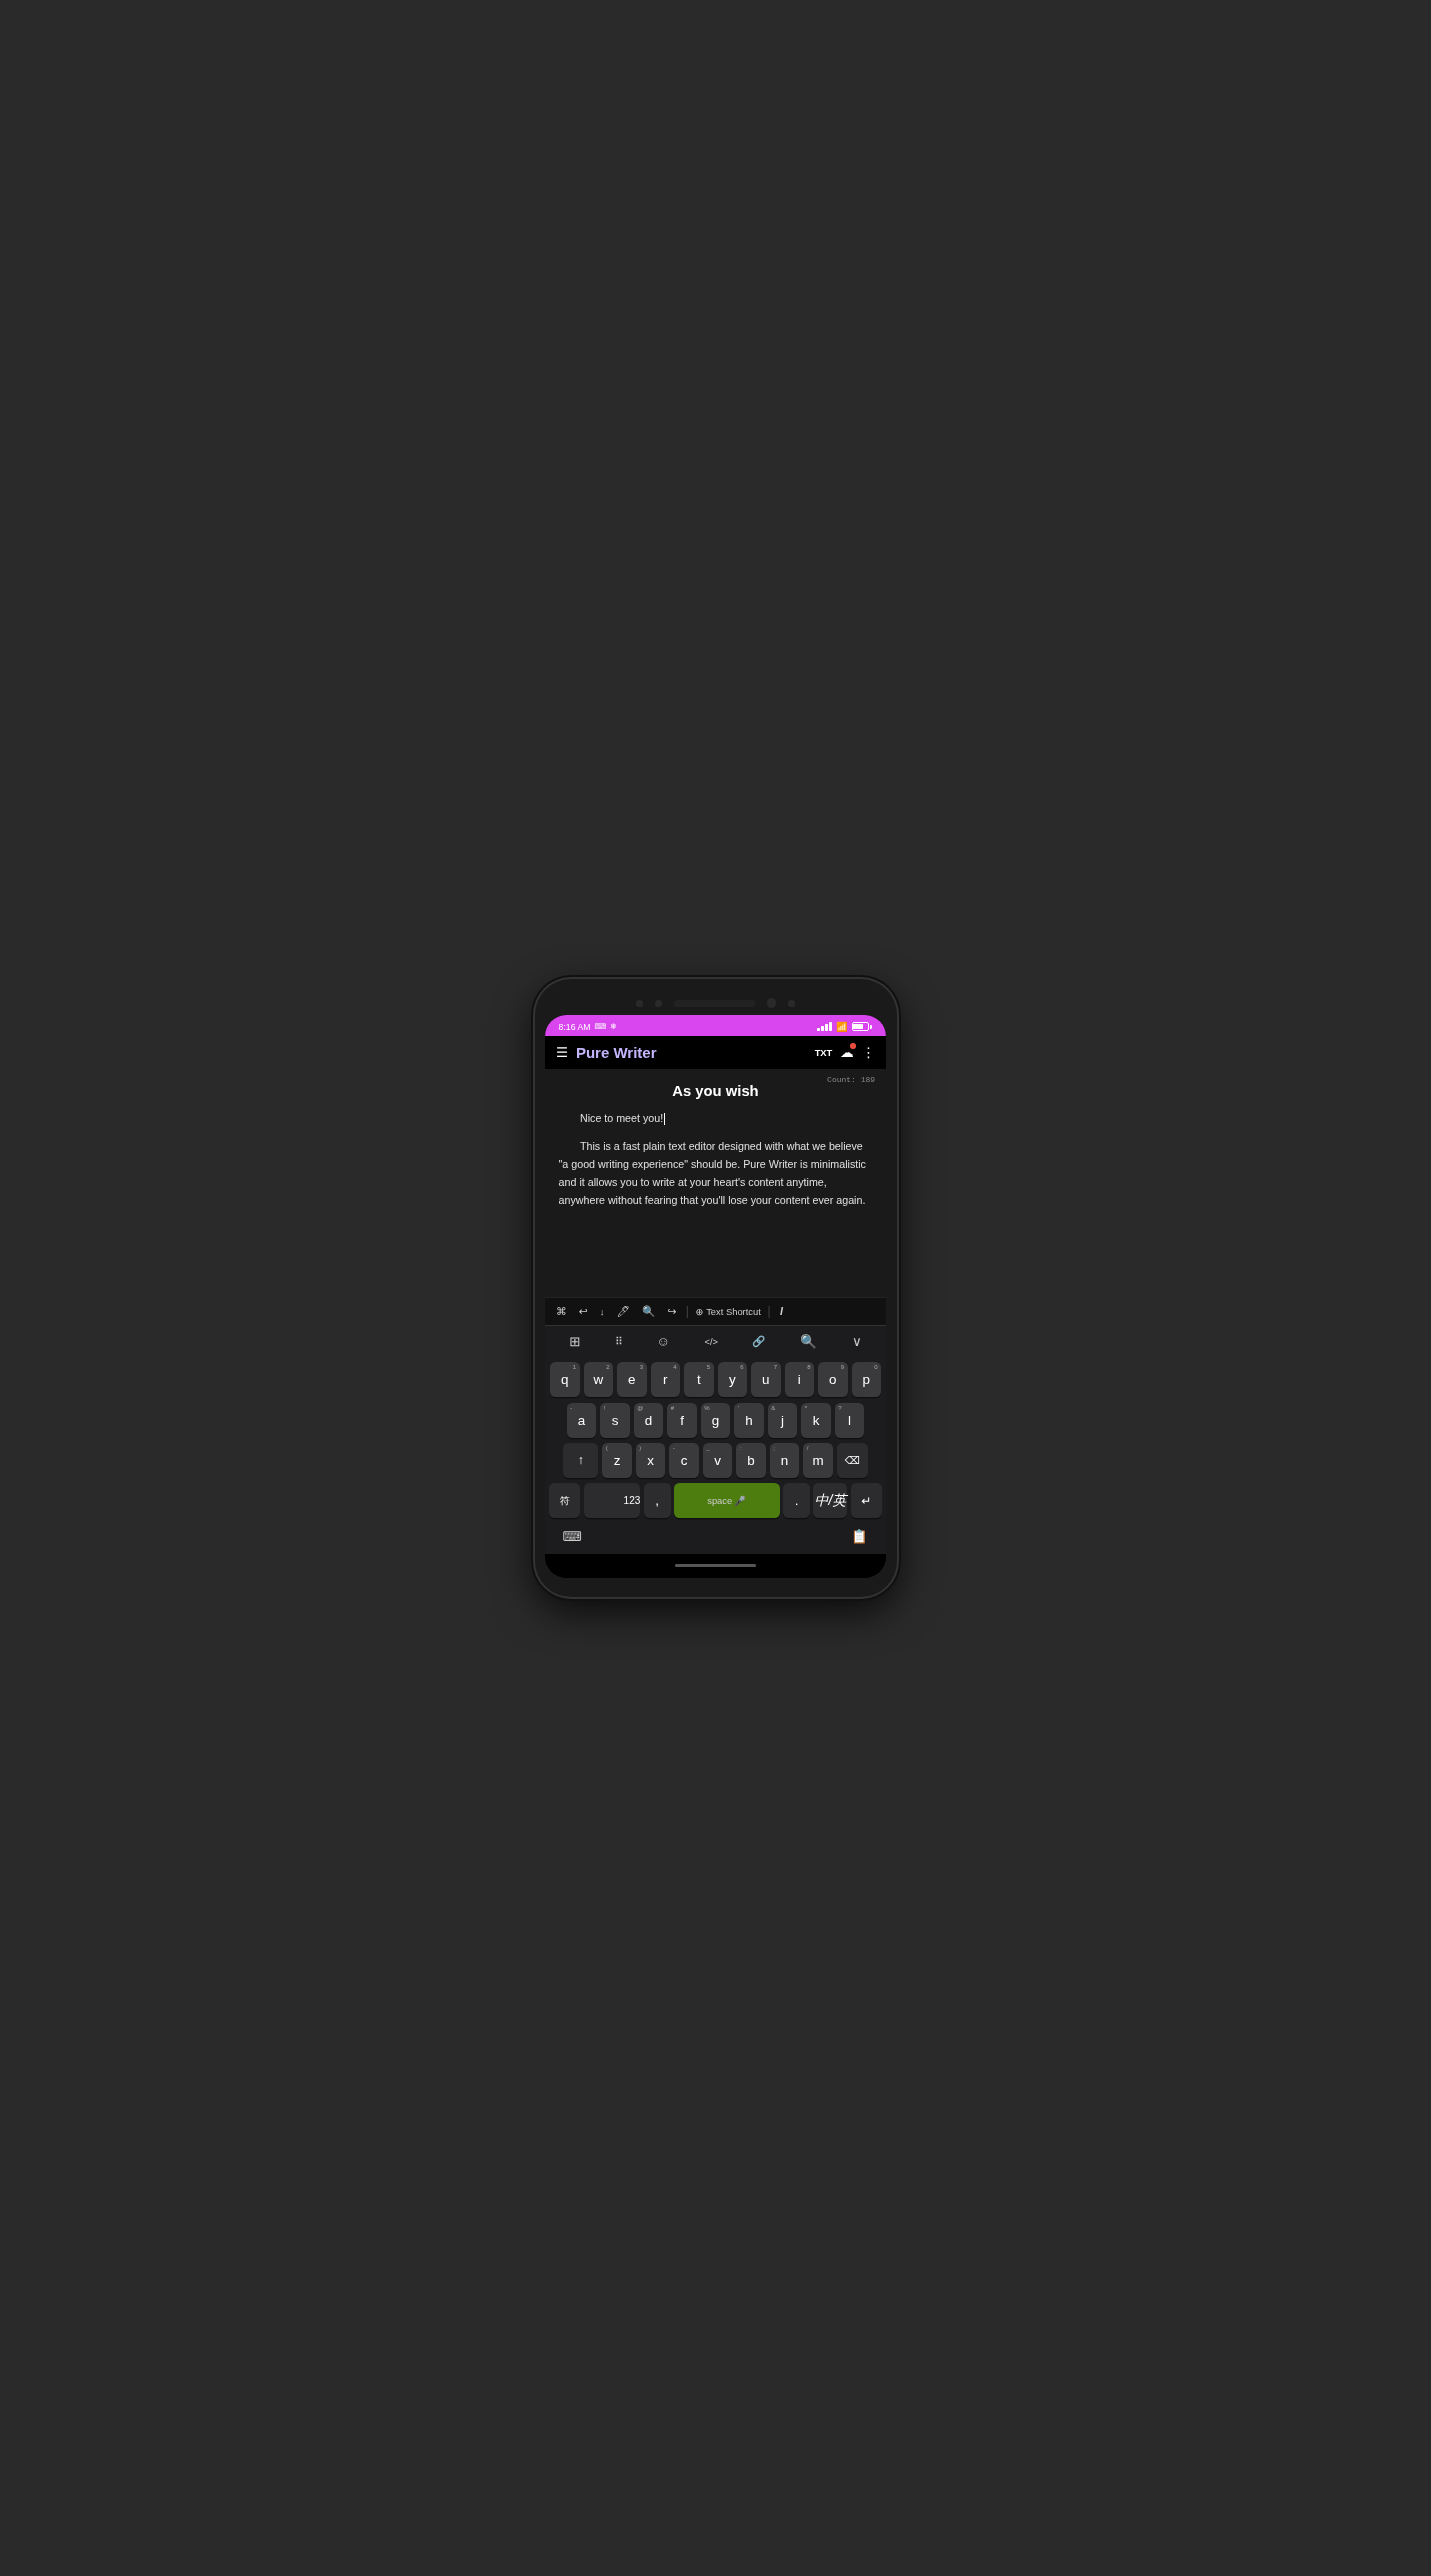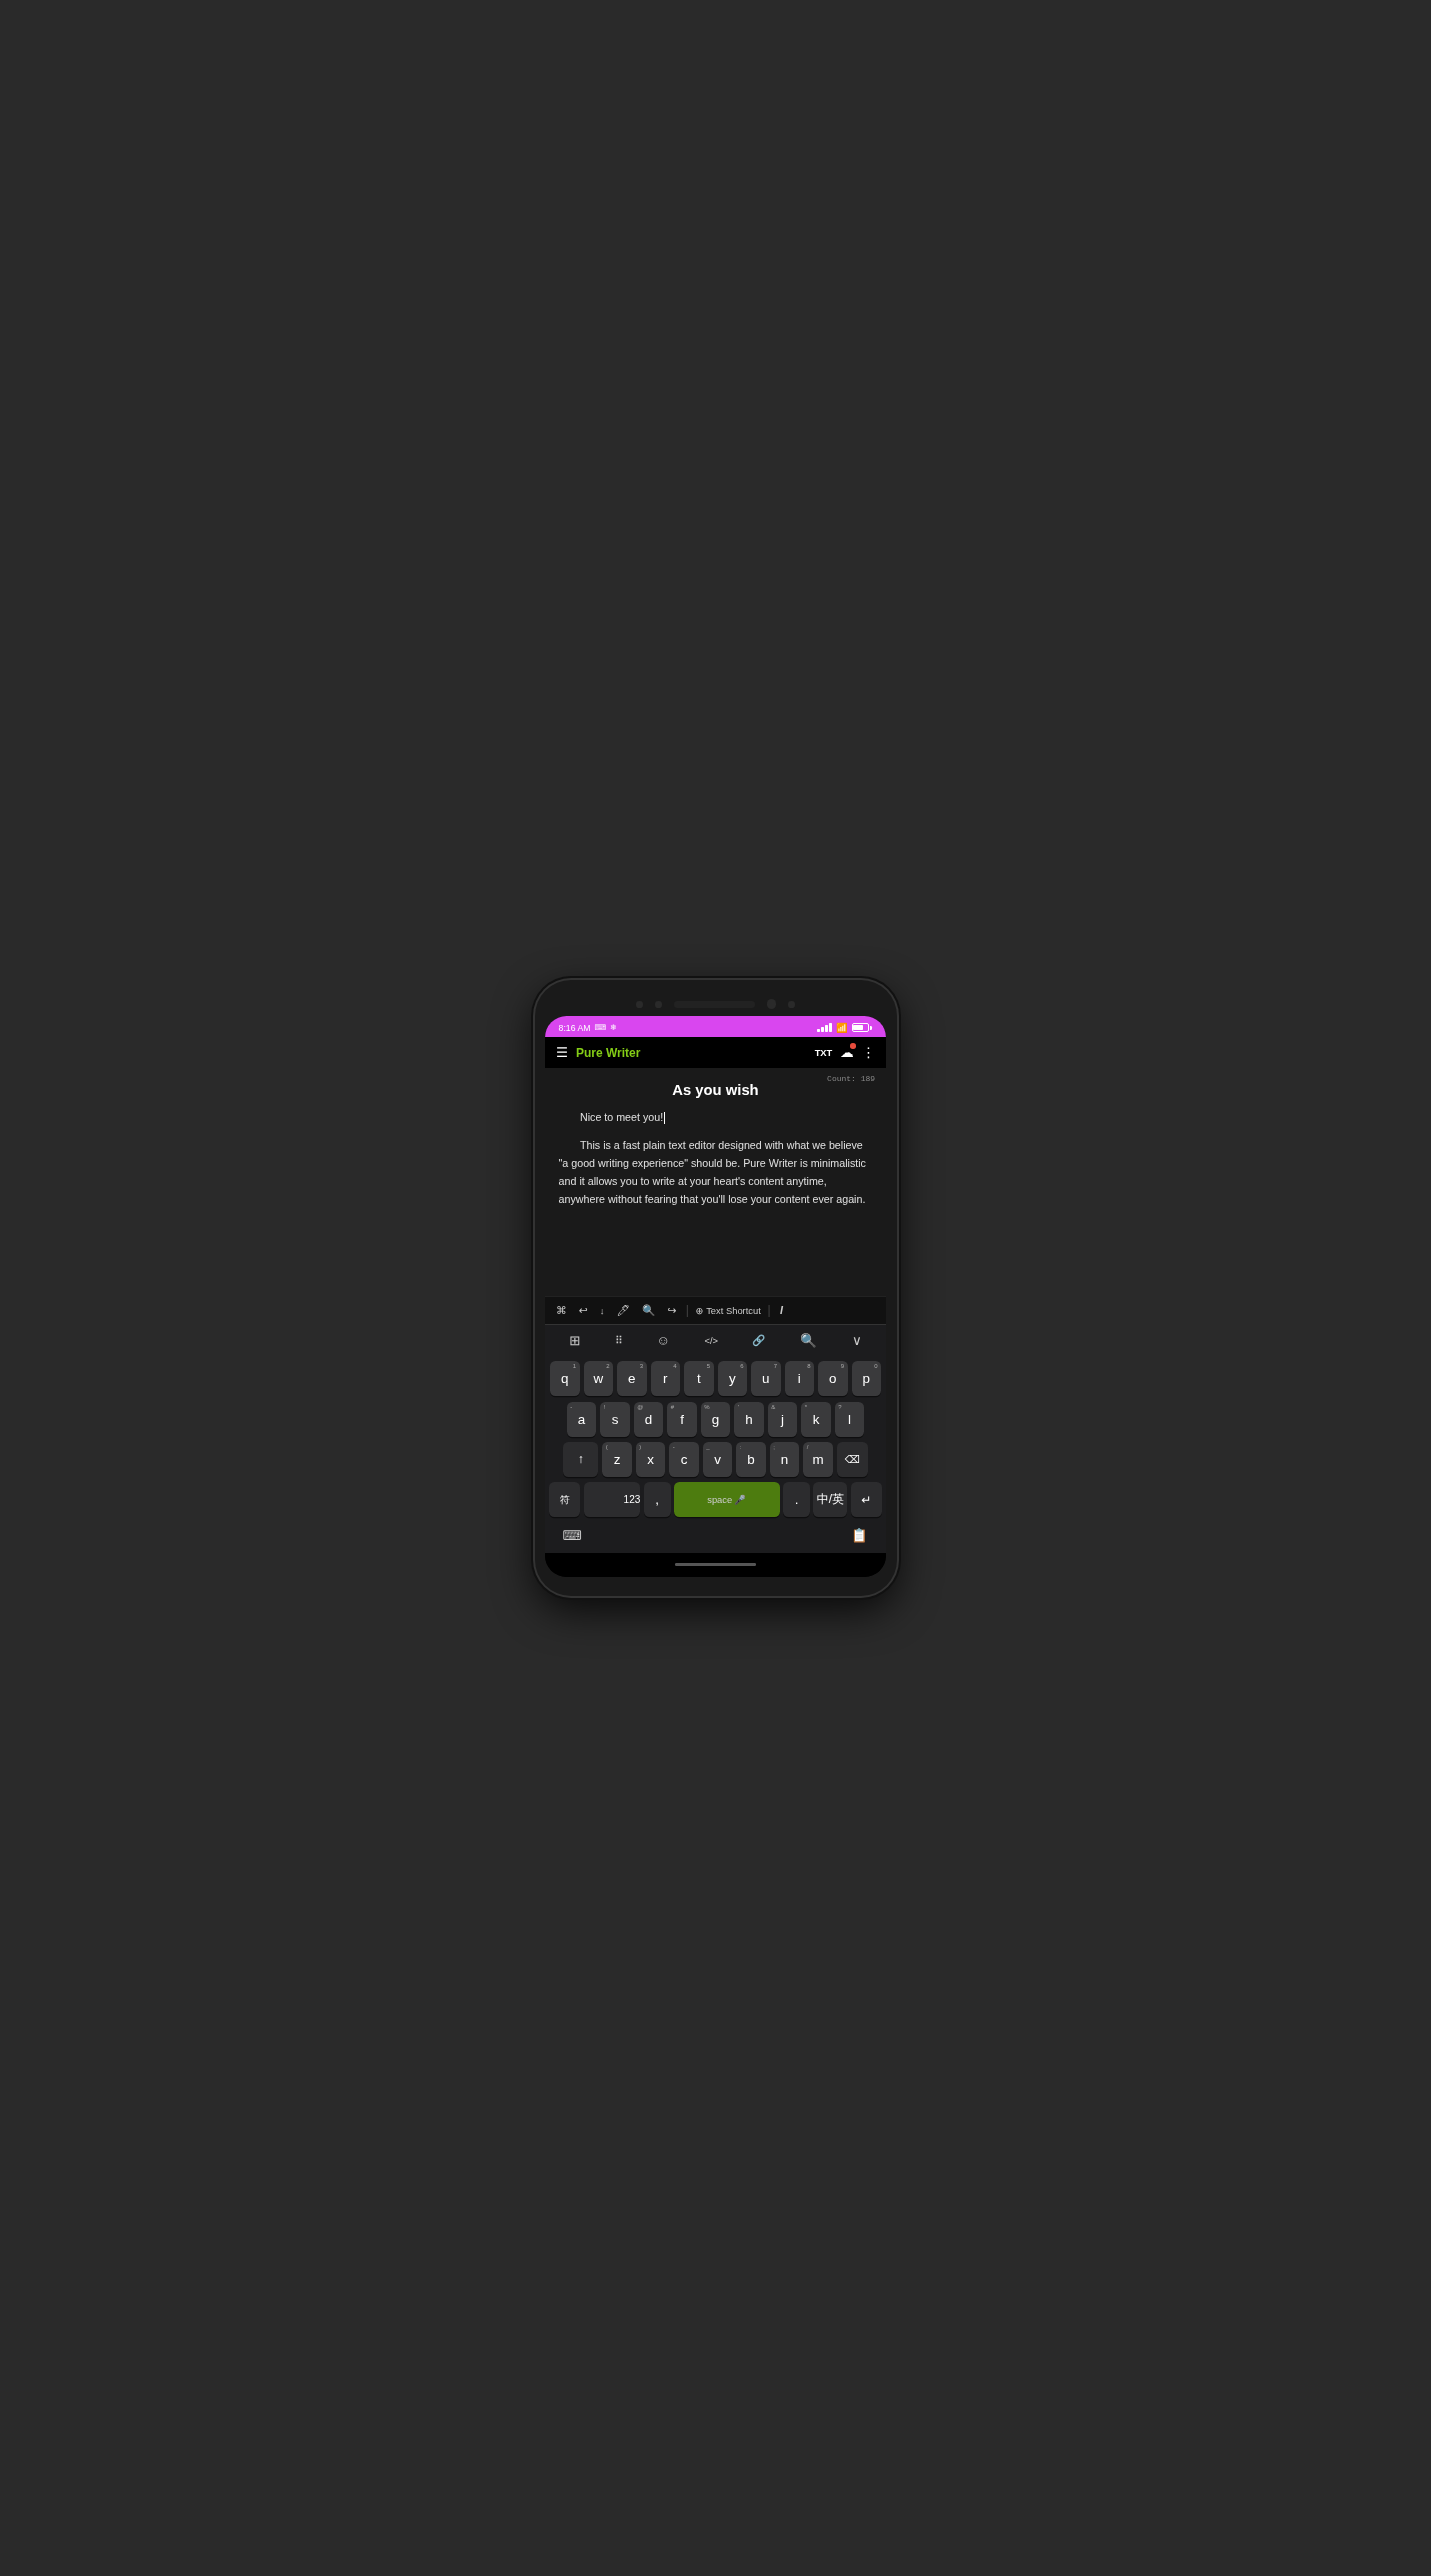--- a/index.html
+++ b/index.html
@@ -109,22 +109,22 @@
     
     .app-bar {
       background: #000;
       display: flex;
       align-items: center;
       padding: 8px 10.7px;
       gap: 8px;
     }
 
     .app-bar-title {
-      color: #84cc16;
-      font-size: 12px;
+      color: #c4b5fd;
+      font-size: 15px;
       font-weight: 600;
       flex: 1;
     }
 
     .app-bar-icon {
       color: #fff;
       font-size: 13.4px;
       cursor: pointer;
       position: relative;
     }
@@ -475,21 +475,21 @@
         <div class="kb-key"><span class="key-sym">/</span>m</div>
         <div class="kb-key kb-key-dark kb-backspace" style="font-size:10.7px;">⌫</div>
       </div>
 
       <div class="kb-row" style="gap:3.4px;">
         <div class="kb-key kb-key-dark bottom-row-key" style="font-size:10px; min-width:31px;">符</div>
         <div class="kb-key kb-key-dark bottom-row-key" style="font-size:10px; min-width:34px;padding-left:40px;">123</div>
         <div class="kb-key kb-key-dark bottom-row-key" style="min-width:27px;">,</div>
         <div class="kb-key kb-space" style="font-size:9.4px; gap:2.7px;">space 🎤</div>
         <div class="kb-key kb-key-dark bottom-row-key" style="min-width:27px;">.</div>
-        <div class="kb-key kb-key-dark bottom-row-key" style="font-size:12px; min-width:34px;">中/英</div>
+        <div class="kb-key kb-key-dark bottom-row-key" style="font-size:14px; min-width:34px;font-style:italic;">中/英</div>
         <div class="kb-key kb-key-dark kb-enter" style="font-size:12px; min-width:31px;">↵</div>
       </div>
 
       <div class="kb-bottom-bar">
         <span class="kb-bottom-icon">⌨</span>
         <span class="kb-bottom-icon">📋</span>
       </div>
     </div>
 
     <div class="phone-bottom">

